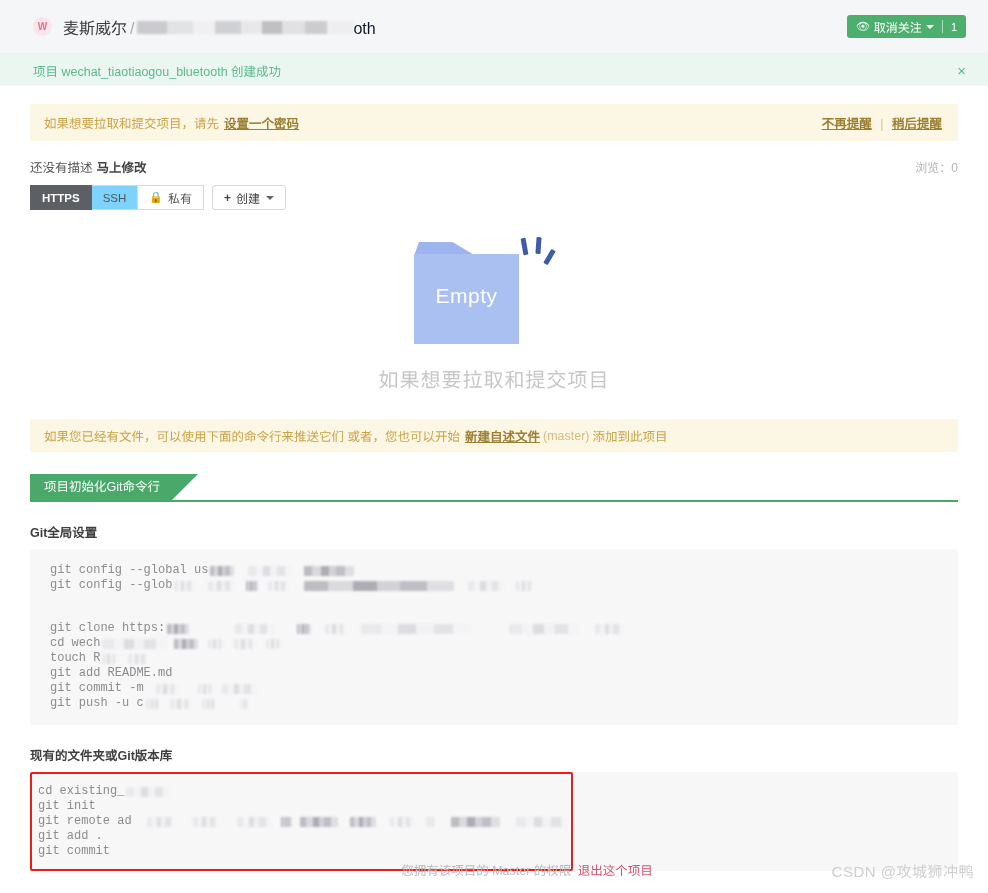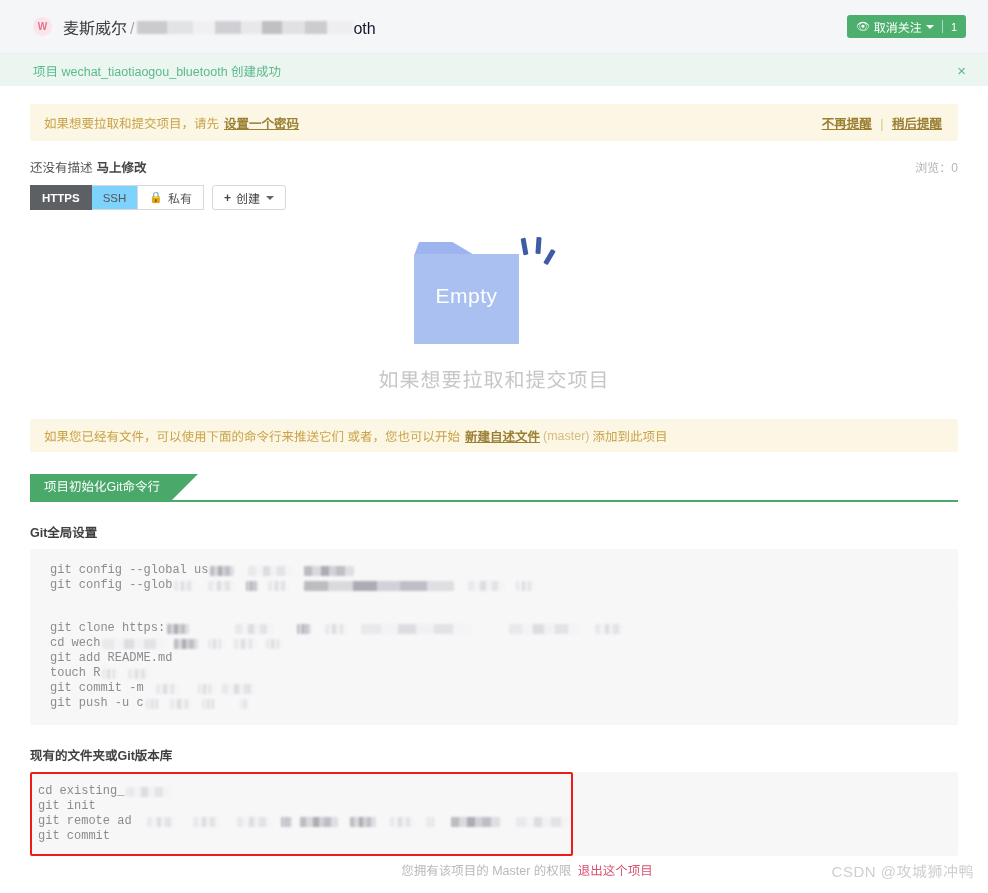--- a/index.html
+++ b/index.html
@@ -557,27 +557,27 @@
             <span style="width: 4px; display: inline-block;"></span>
             <span class="redact dark" style="width: 24px; height: 10px;"></span>
             <span style="width: 6px; display: inline-block;"></span>
             <span class="redact light" style="width: 16px; height: 10px;"></span>
             <span style="width: 6px; display: inline-block;"></span>
             <span class="redact light" style="width: 22px; height: 10px;"></span>
             <span style="width: 6px; display: inline-block;"></span>
             <span class="redact light" style="width: 16px; height: 10px;"></span>
           </div>
           <div class="code-line">
-            <span>git add README.md</span>
-          </div>
-          <div class="code-line">
             <span>touch R</span>
             <span class="redact light" style="width: 16px; height: 10px;"></span>
             <span style="width: 6px; display: inline-block;"></span>
             <span class="redact light" style="width: 20px; height: 10px;"></span>
+          </div>
+          <div class="code-line">
+            <span>git add README.md</span>
           </div>
           <div class="code-line">
             <span>git commit -m</span>
             <span style="width: 10px; display: inline-block;"></span>
             <span class="redact light" style="width: 22px; height: 10px;"></span>
             <span style="width: 16px; display: inline-block;"></span>
             <span class="redact light" style="width: 16px; height: 10px;"></span>
             <span style="width: 4px; display: inline-block;"></span>
             <span class="redact light" style="width: 34px; height: 10px;"></span>
           </div>
@@ -619,20 +619,23 @@
               <span style="width: 10px; display: inline-block;"></span>
               <span class="redact light" style="width: 26px; height: 10px;"></span>
               <span style="width: 8px; display: inline-block;"></span>
               <span class="redact light" style="width: 10px; height: 10px;"></span>
               <span style="width: 12px; display: inline-block;"></span>
               <span class="redact dark" style="width: 52px; height: 10px;"></span>
               <span style="width: 12px; display: inline-block;"></span>
               <span class="redact light" style="width: 56px; height: 10px;"></span>
             </div>
             <div class="code-line">
+              <span>git add .</span>
+            </div>
+            <div class="code-line">
               <span>git commit</span>
             </div>
           </div>
         </div>
       </div>
 
   </div>
 
   <div class="footer">
     <span>您拥有该项目的 Master 的权限</span>

